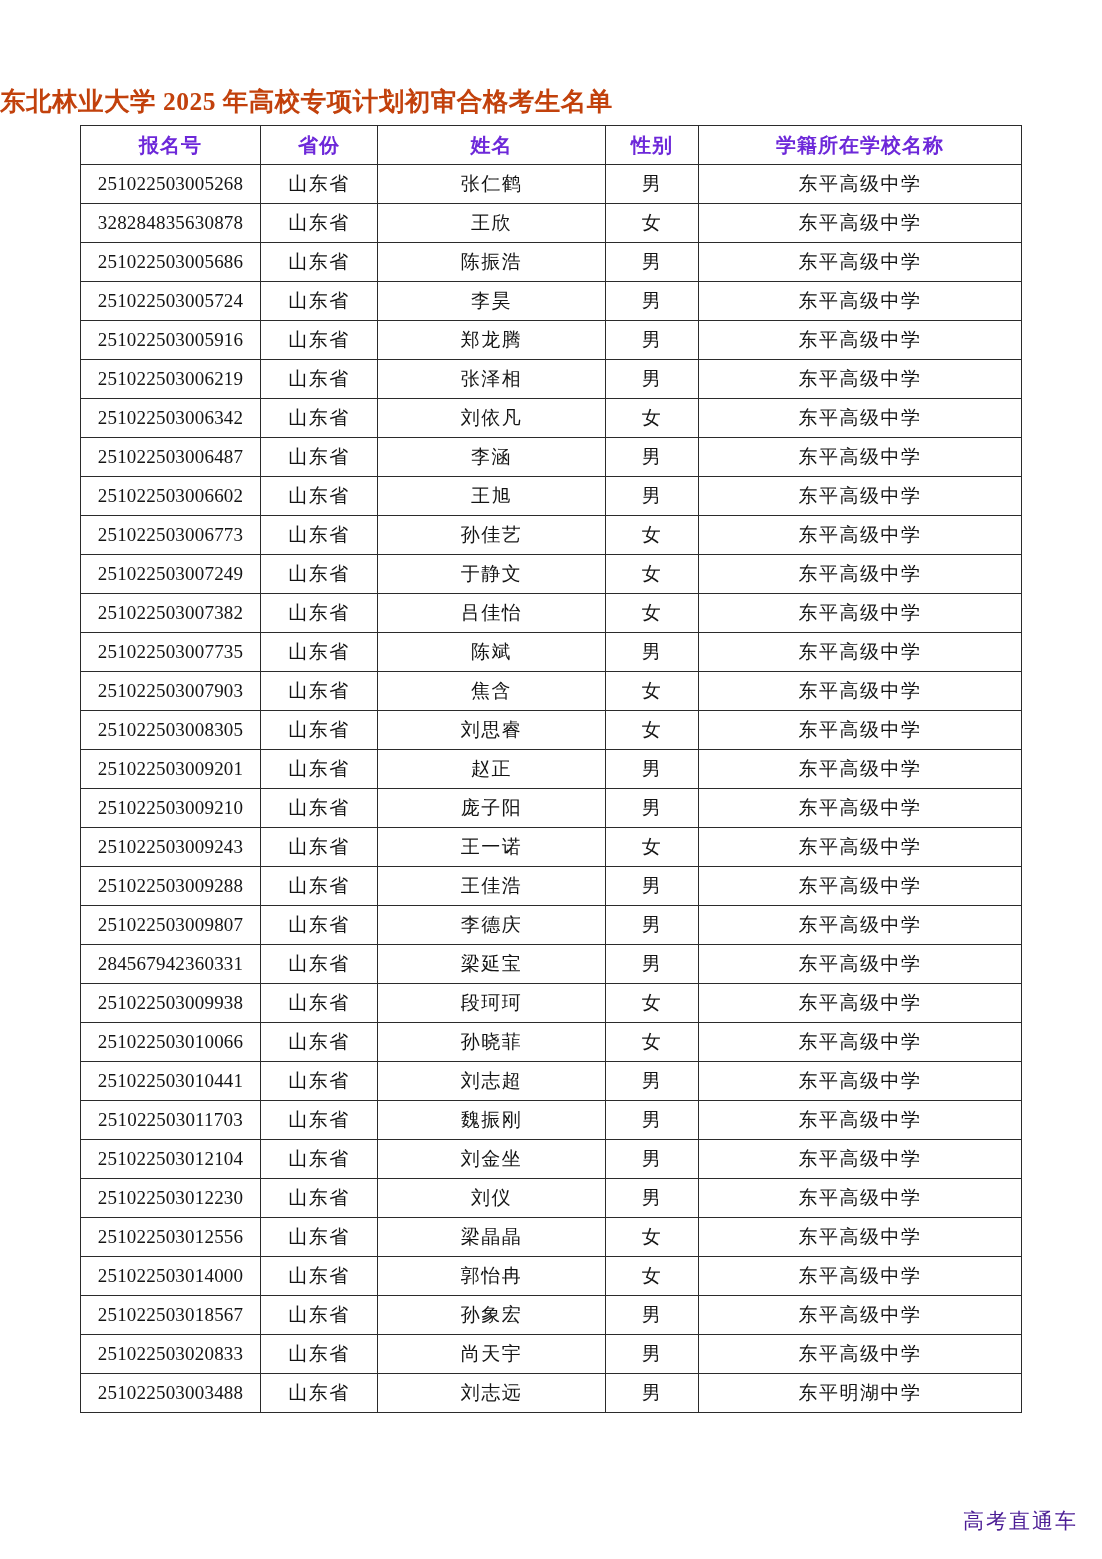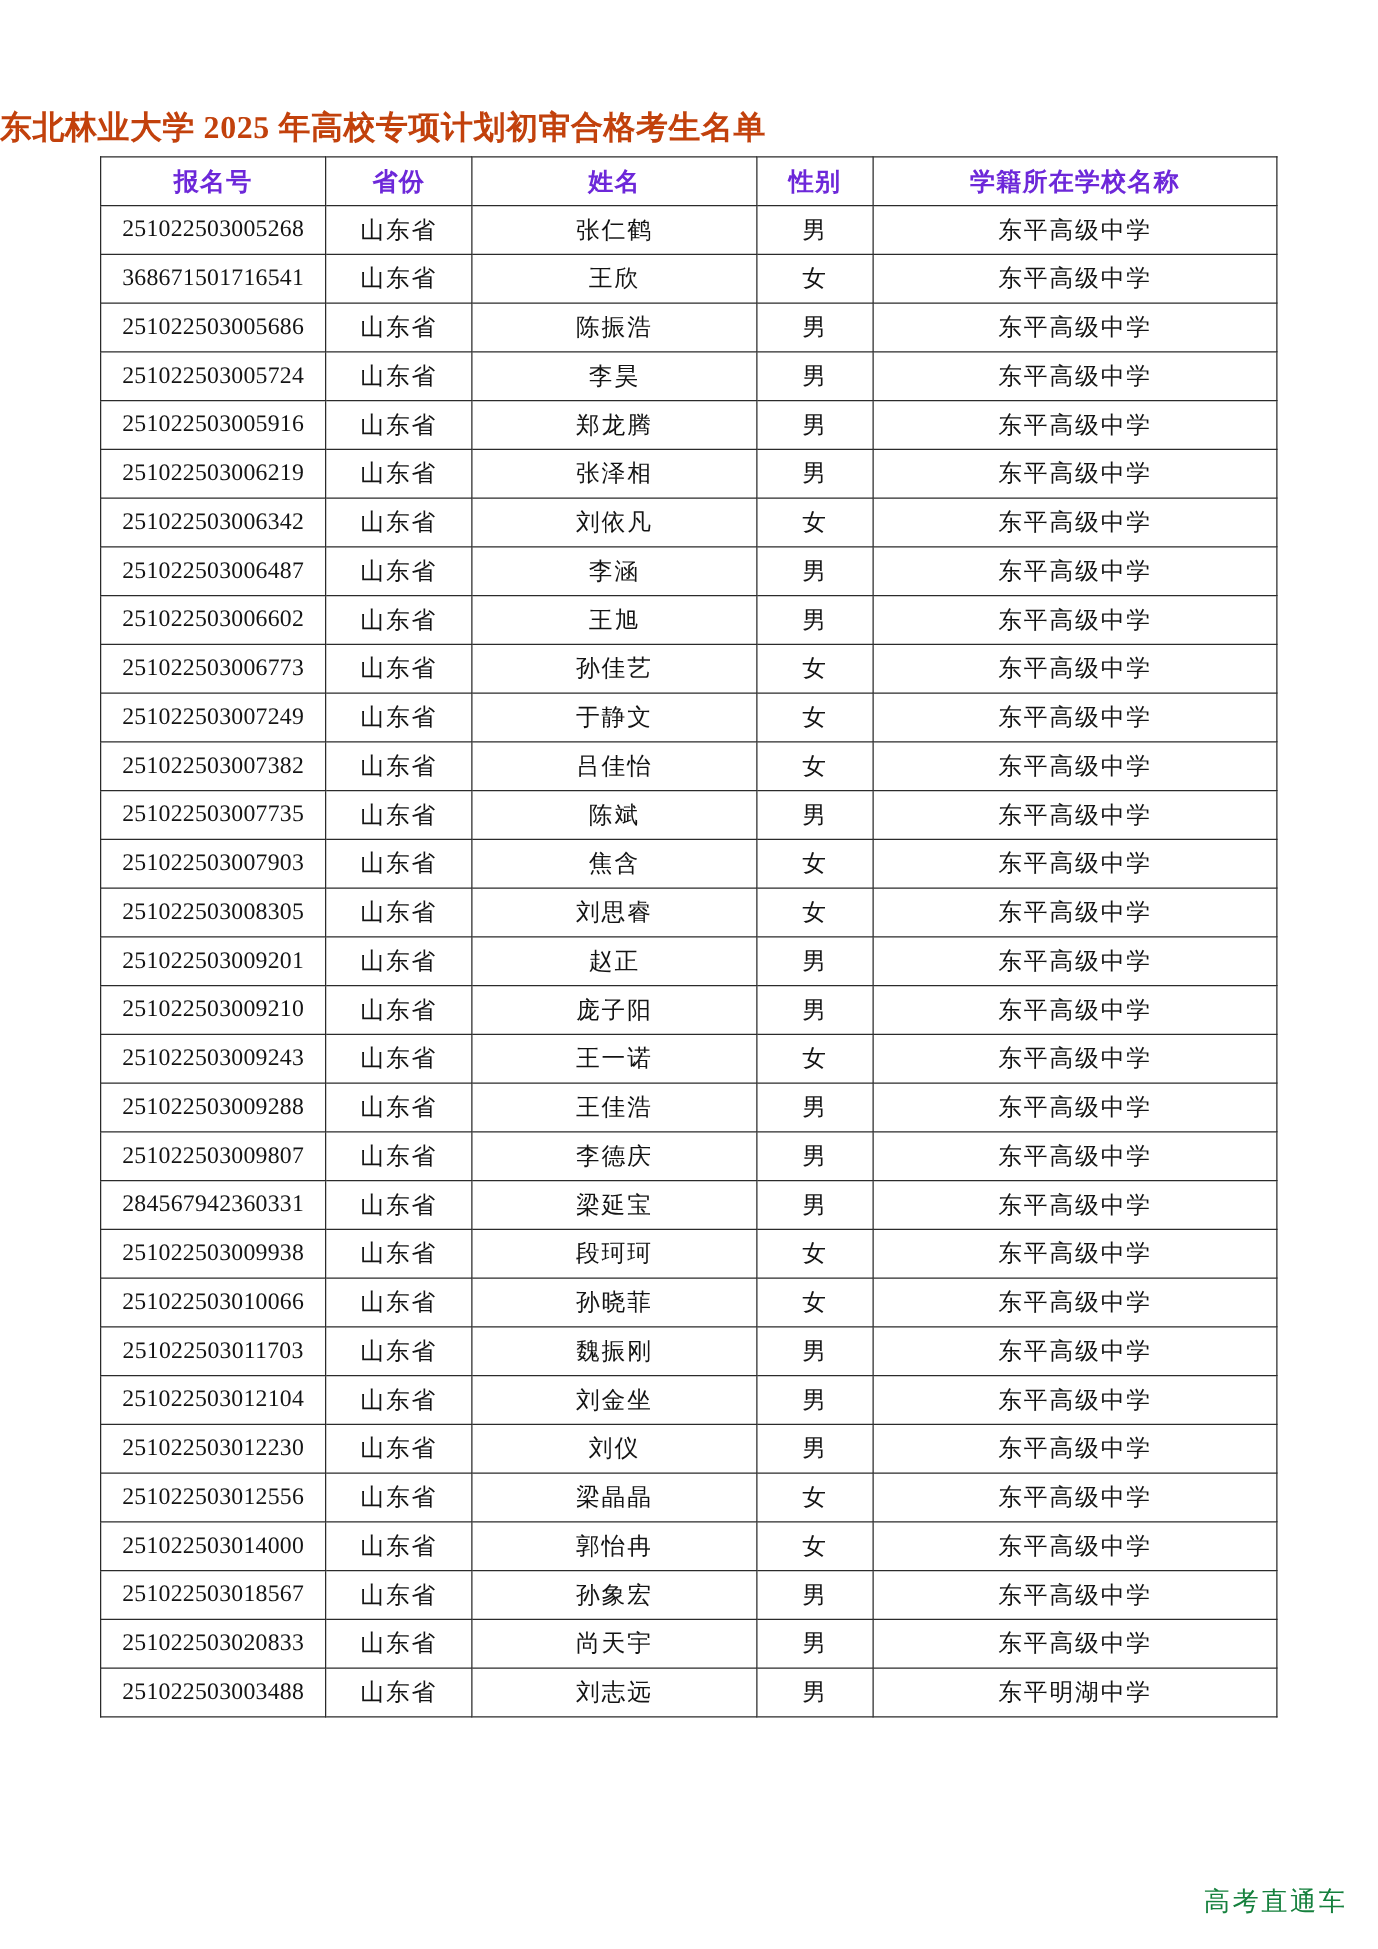--- a/index.html
+++ b/index.html
@@ -77,21 +77,21 @@
   table.roster td.school,
   table.roster td.prov,
   table.roster td.gender {
     letter-spacing: 1.5px;
   }
   .watermark {
     position: absolute;
     right: 24px;
     bottom: 24px;
     font-size: 21px;
-    color: #15803d;
+    color: #4c1d95;
     letter-spacing: 2px;
     font-family: "Liberation Sans", "DejaVu Sans", sans-serif;
     user-select: none;
   }
 </style>
 </head>
 <body>
 
 <div class="page">
 
@@ -117,21 +117,21 @@
       </thead>
       <tbody id="roster-body">
           <tr>
             <td class="id">251022503005268</td>
             <td class="prov">山东省</td>
             <td class="name">张仁鹤</td>
             <td class="gender">男</td>
             <td class="school">东平高级中学</td>
           </tr>
           <tr>
-            <td class="id">368671501716541</td>
+            <td class="id">328284835630878</td>
             <td class="prov">山东省</td>
             <td class="name">王欣</td>
             <td class="gender">女</td>
             <td class="school">东平高级中学</td>
           </tr>
           <tr>
             <td class="id">251022503005686</td>
             <td class="prov">山东省</td>
             <td class="name">陈振浩</td>
             <td class="gender">男</td>
@@ -268,20 +268,27 @@
             <td class="prov">山东省</td>
             <td class="name">段珂珂</td>
             <td class="gender">女</td>
             <td class="school">东平高级中学</td>
           </tr>
           <tr>
             <td class="id">251022503010066</td>
             <td class="prov">山东省</td>
             <td class="name">孙晓菲</td>
             <td class="gender">女</td>
+            <td class="school">东平高级中学</td>
+          </tr>
+          <tr>
+            <td class="id">251022503010441</td>
+            <td class="prov">山东省</td>
+            <td class="name">刘志超</td>
+            <td class="gender">男</td>
             <td class="school">东平高级中学</td>
           </tr>
           <tr>
             <td class="id">251022503011703</td>
             <td class="prov">山东省</td>
             <td class="name">魏振刚</td>
             <td class="gender">男</td>
             <td class="school">东平高级中学</td>
           </tr>
           <tr>

